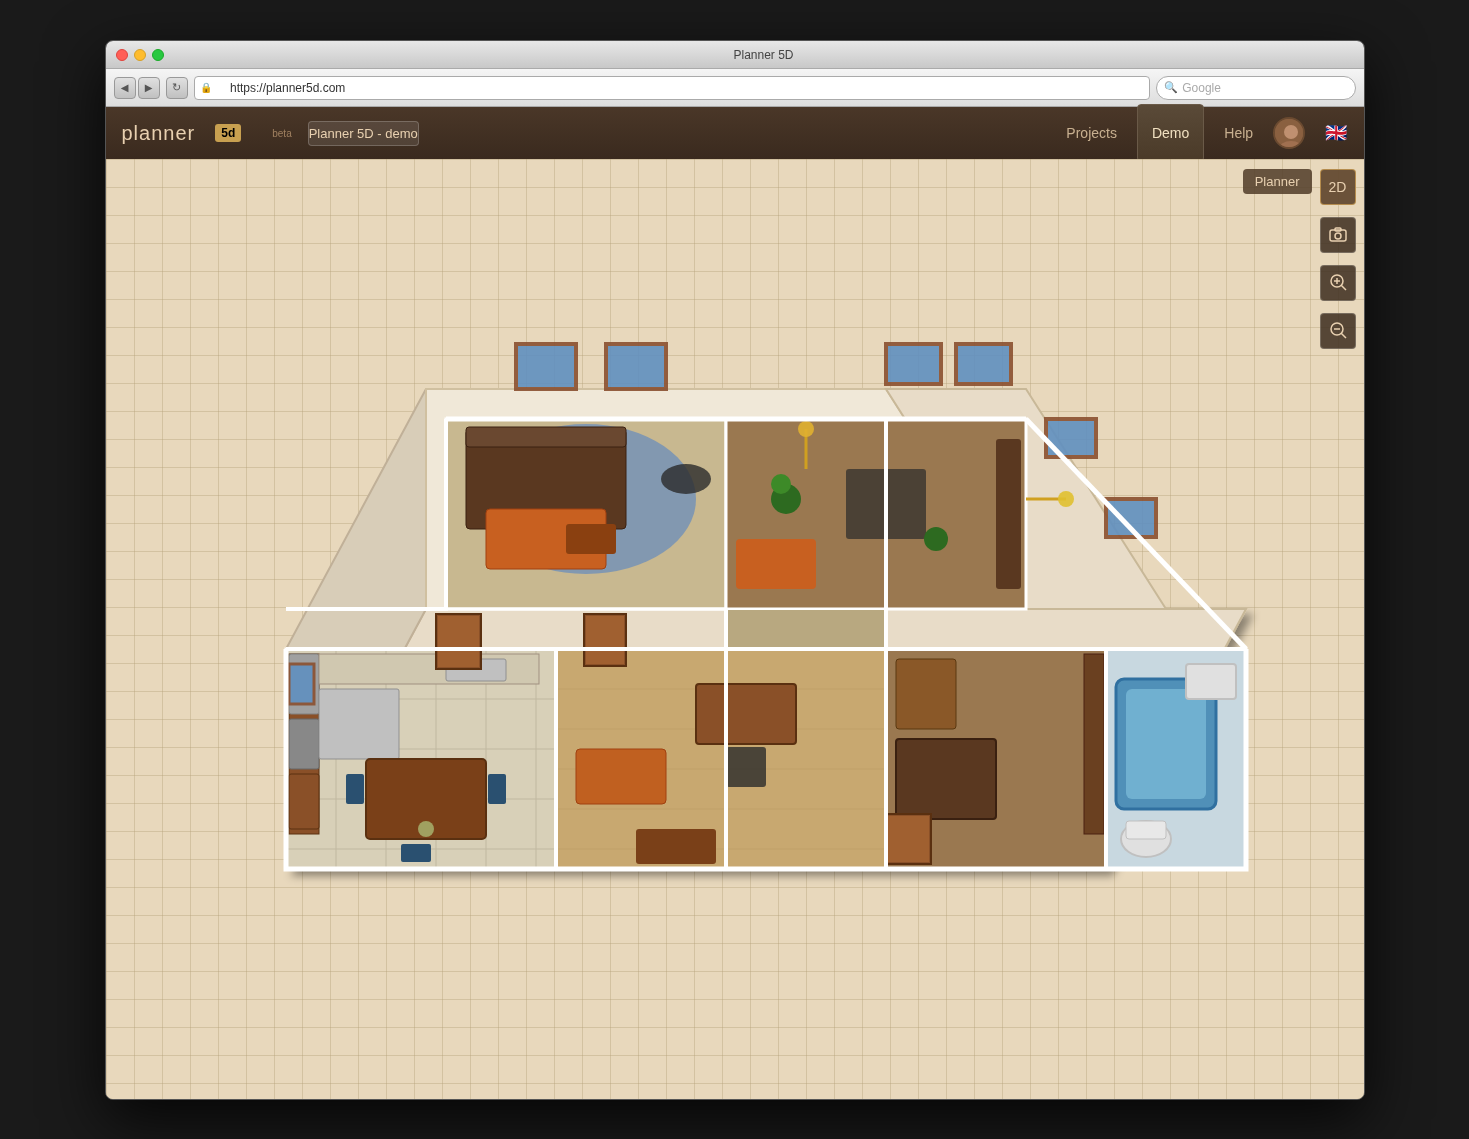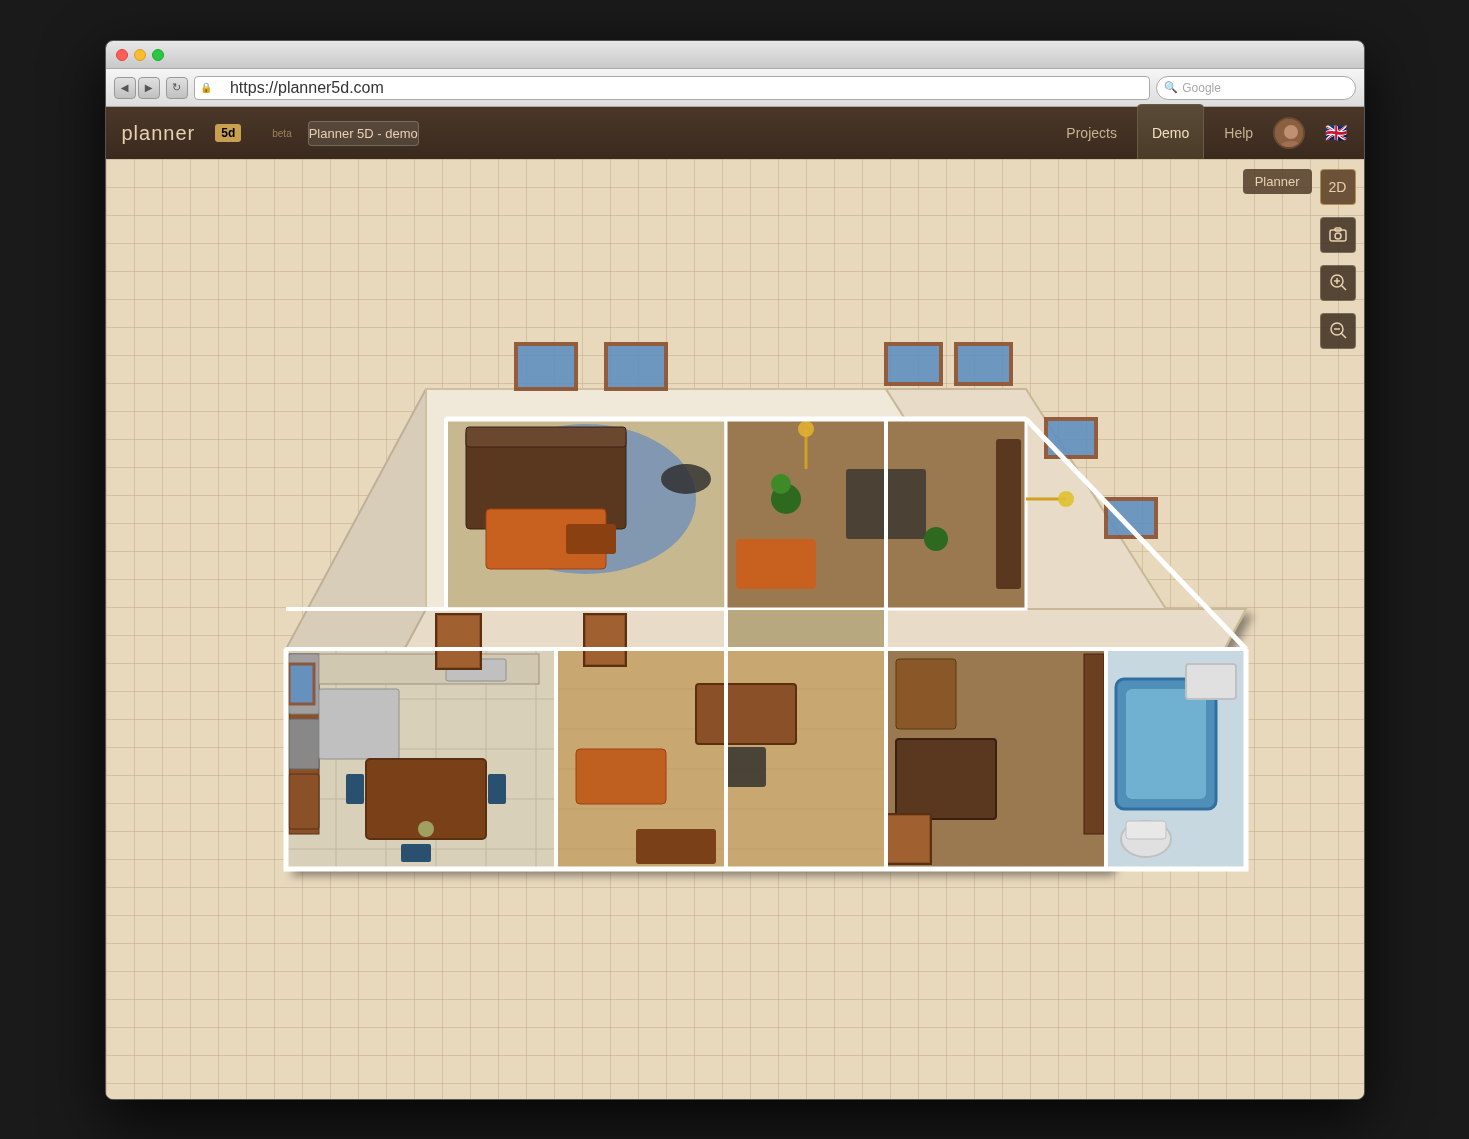--- a/index.html
+++ b/index.html
@@ -105,21 +105,21 @@
       display: flex;
       align-items: center;
       padding: 0 6px;
       gap: 4px;
     }
     .address-bar .lock-icon {
       font-size: 10px;
       color: #777;
     }
     .address-bar .url-text {
-      font-size: 16px;
+      font-size: 12px;
       color: #333;
       padding-left: 13px;
     }
     .search-bar {
       width: 200px;
       height: 24px;
       border-radius: 12px;
       border: 1px solid #aaa;
       background: white;
       display: flex;
@@ -286,20 +286,21 @@
 <body>
 
 <div class="mac-window">
 
   <div class="title-bar">
     <div class="traffic-lights">
       <div class="traffic-light tl-close"></div>
       <div class="traffic-light tl-minimize"></div>
       <div class="traffic-light tl-maximize"></div>
     </div>
+    <div class="title-bar-title">Planner 5D</div>
   </div>
 
   <div class="browser-chrome">
     <div class="nav-buttons">
       <div class="nav-btn">◀</div>
       <div class="nav-btn">▶</div>
     </div>
     <div class="refresh-btn">↻</div>
     <div class="address-bar">
       <span class="lock-icon">🔒</span>

